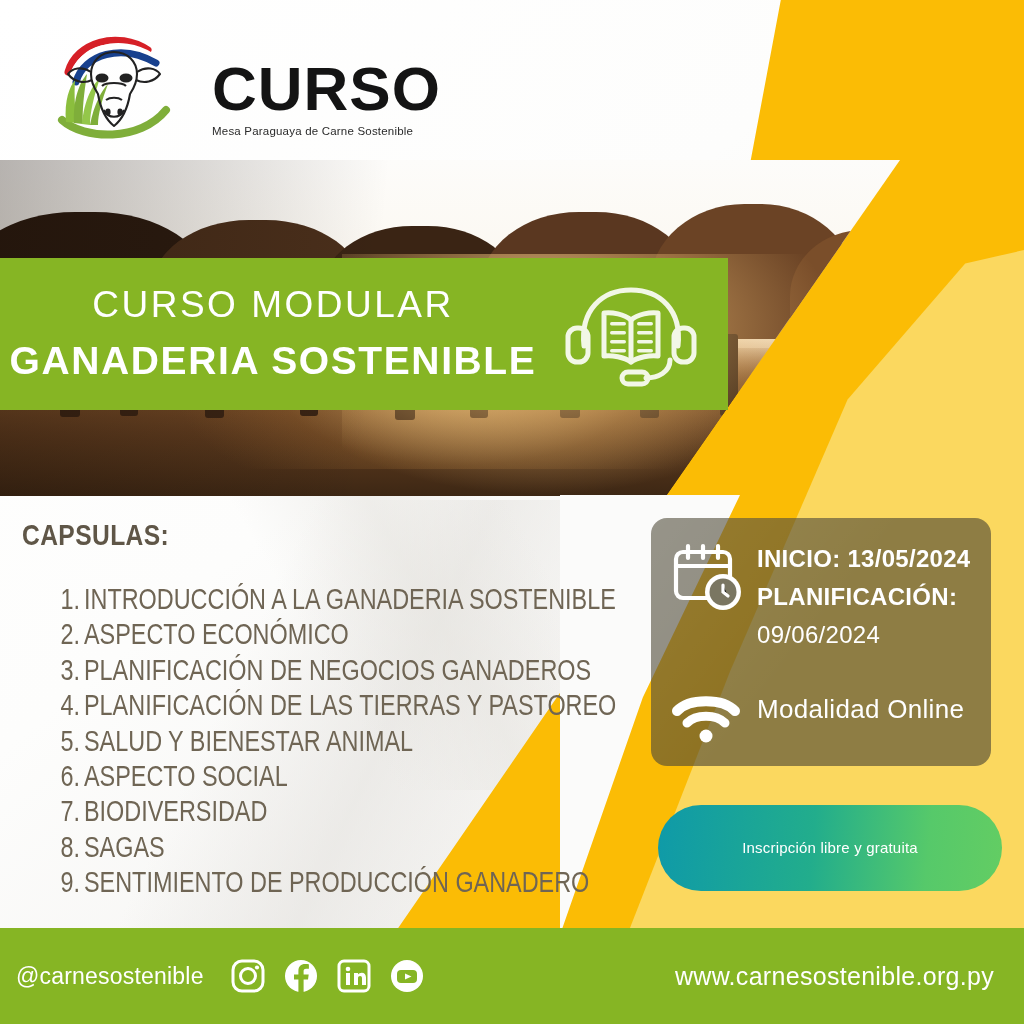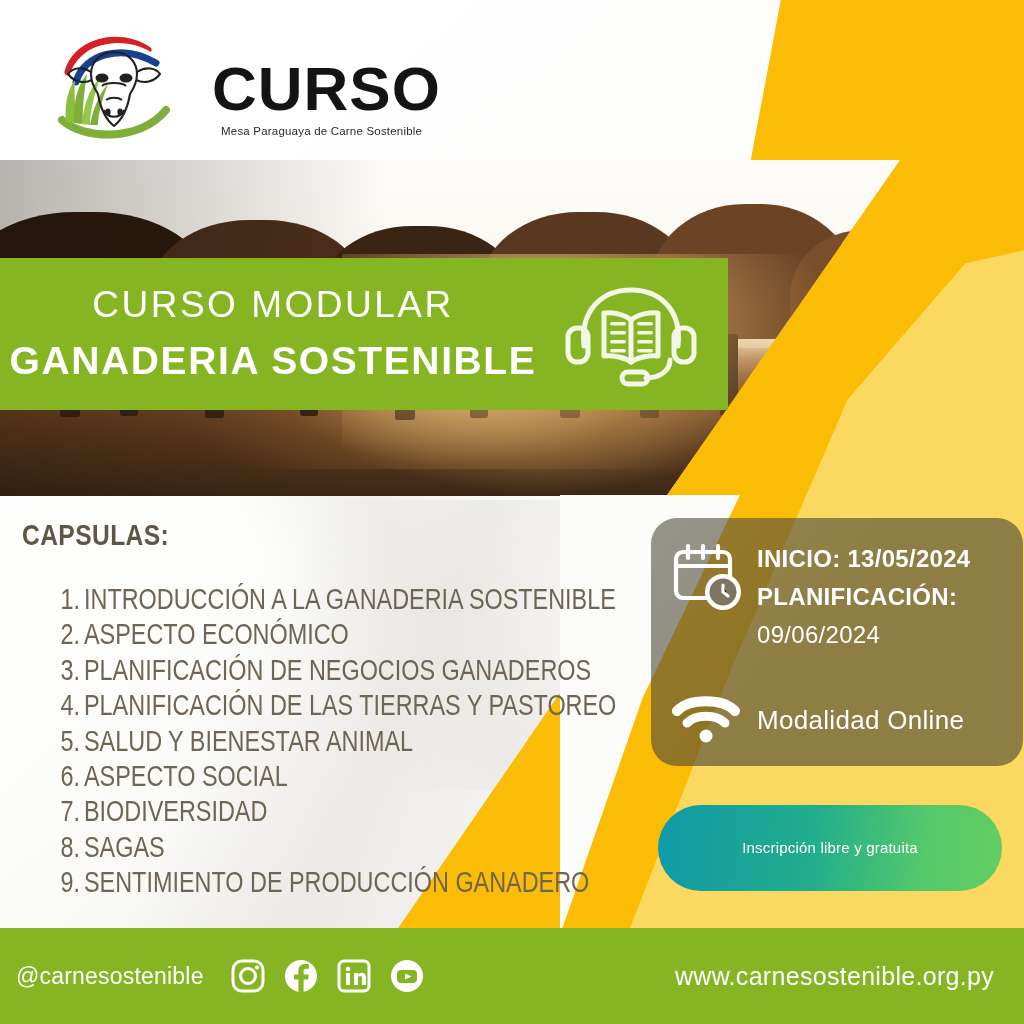--- a/index.html
+++ b/index.html
@@ -82,21 +82,21 @@
   }
 
   
   .logo{position:absolute;left:44px;top:24px;width:340px;height:128px;}
   .logo-mark{position:absolute;left:0;top:0;width:140px;height:128px;}
   .logo-text{position:absolute;left:168px;top:34px;}
   .logo-mpcs{
     font-size:62px;font-weight:bold;letter-spacing:1px;color:#141414;line-height:1;
   }
   .logo-tag{
-    font-size:11.5px;color:#2b2b2b;letter-spacing:.2px;margin-top:5px;margin-left:9px;
+    font-size:11.5px;color:#2b2b2b;letter-spacing:.2px;margin-top:5px;
   }
 
   
   .banner{
     position:absolute;left:0;top:258px;width:728px;height:152px;
     background:#86b524;
     display:flex;align-items:center;
   }
   .banner-text{flex:1;text-align:center;}
   .banner-line1{
@@ -127,32 +127,32 @@
   .cap-num{
     flex:none;width:38px;text-align:right;margin-right:4px;
     transform:scaleX(.78);transform-origin:right center;
   }
   .cap-label{
     transform:scaleX(.78);transform-origin:left center;white-space:nowrap;
   }
 
   
   .info-card{
-    position:absolute;left:651px;top:518px;width:372px;height:248px;
+    position:absolute;left:651px;top:518px;width:340px;height:248px;
     background:rgba(74,70,52,.62);
-    border-radius:26px;
+    border-radius:16px;
     overflow:hidden;
   }
   .info-card .sheen{
     position:absolute;left:-10%;top:-20%;width:130%;height:140%;
     background:linear-gradient(128deg,rgba(255,255,255,.10) 0%,rgba(255,255,255,0) 46%);
   }
   .info-row{position:absolute;display:flex;align-items:flex-start;}
   .info-row-dates{left:20px;top:22px;}
-  .info-row-mode{left:20px;top:176px;align-items:center;}
+  .info-row-mode{left:20px;top:176px;}
   .cal-icon{width:74px;height:74px;flex:none;margin-right:12px;}
   .wifi-icon{width:70px;height:52px;flex:none;margin-right:16px;}
   .info-dates{color:#fff;font-size:24px;line-height:1.58;letter-spacing:.3px;}
   .info-dates .d-start{font-weight:bold;}
   .info-dates .d-end-label{font-weight:bold;}
   .info-mode{color:#fff;font-size:26px;letter-spacing:.3px;}
 
   
   .pill{
     position:absolute;left:658px;top:805px;width:344px;height:86px;

